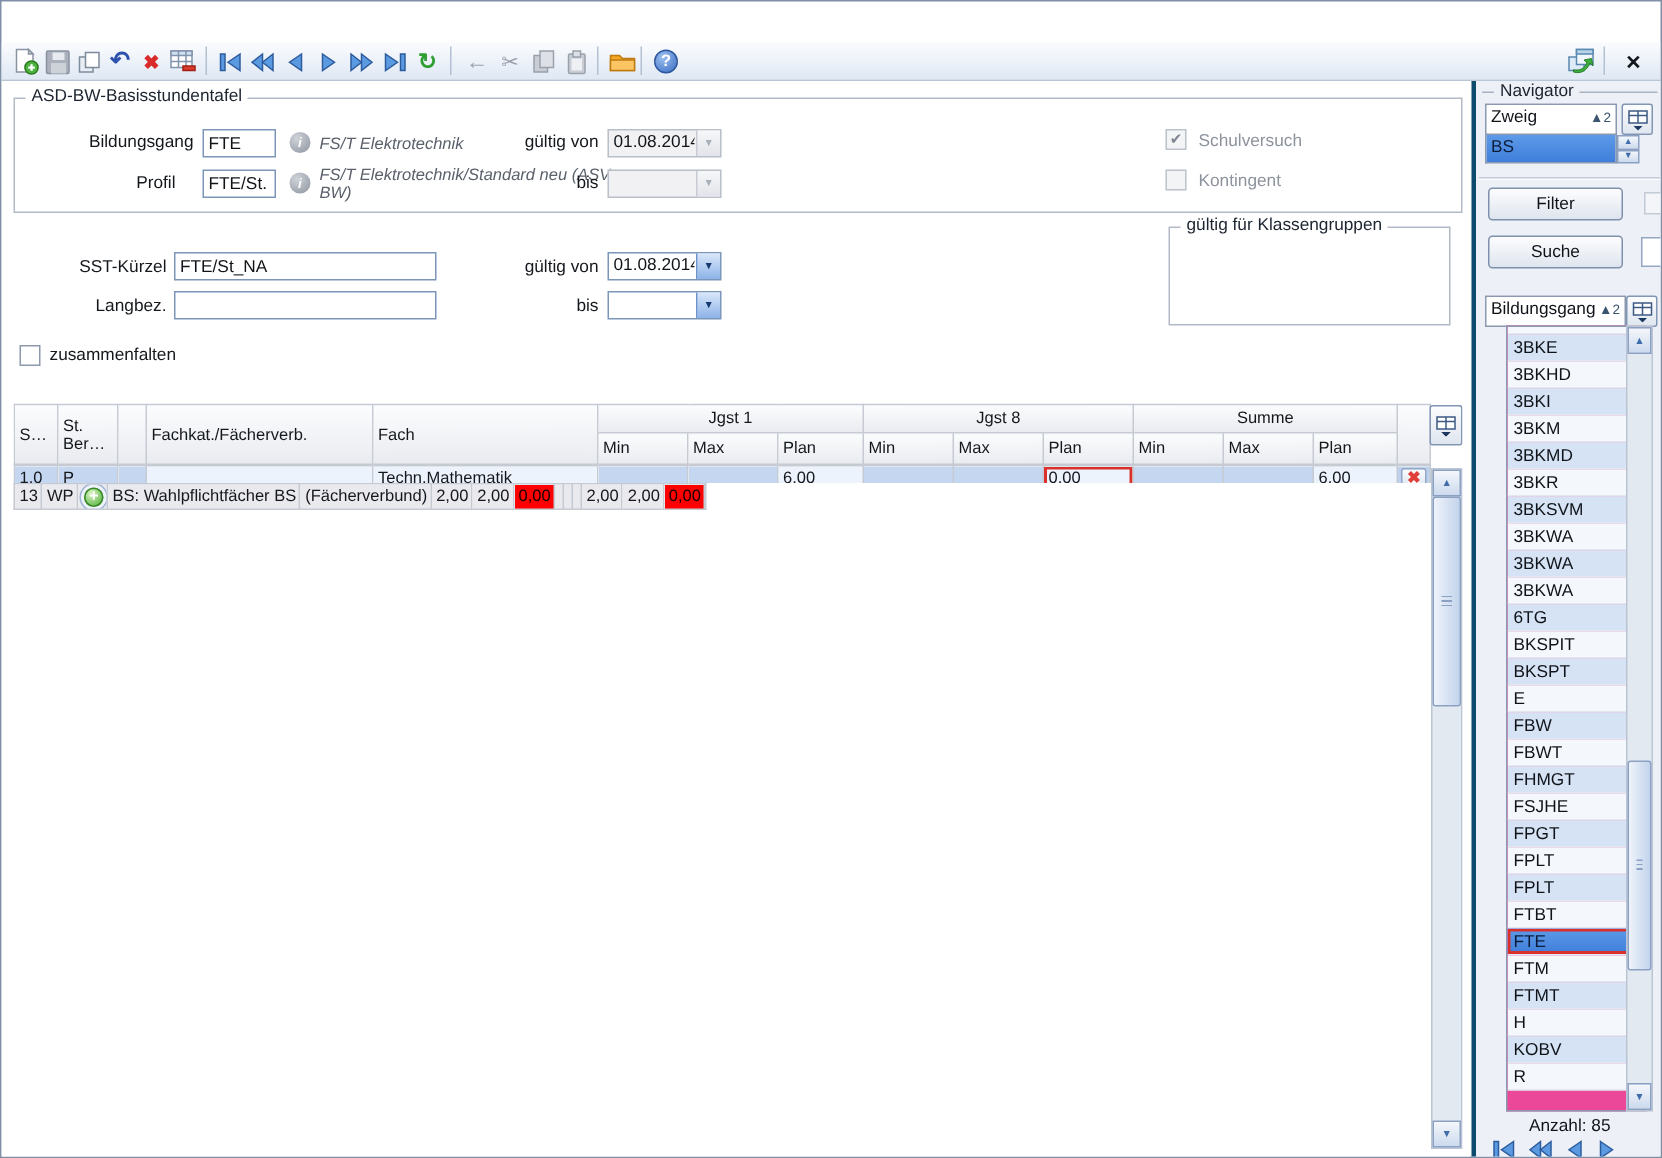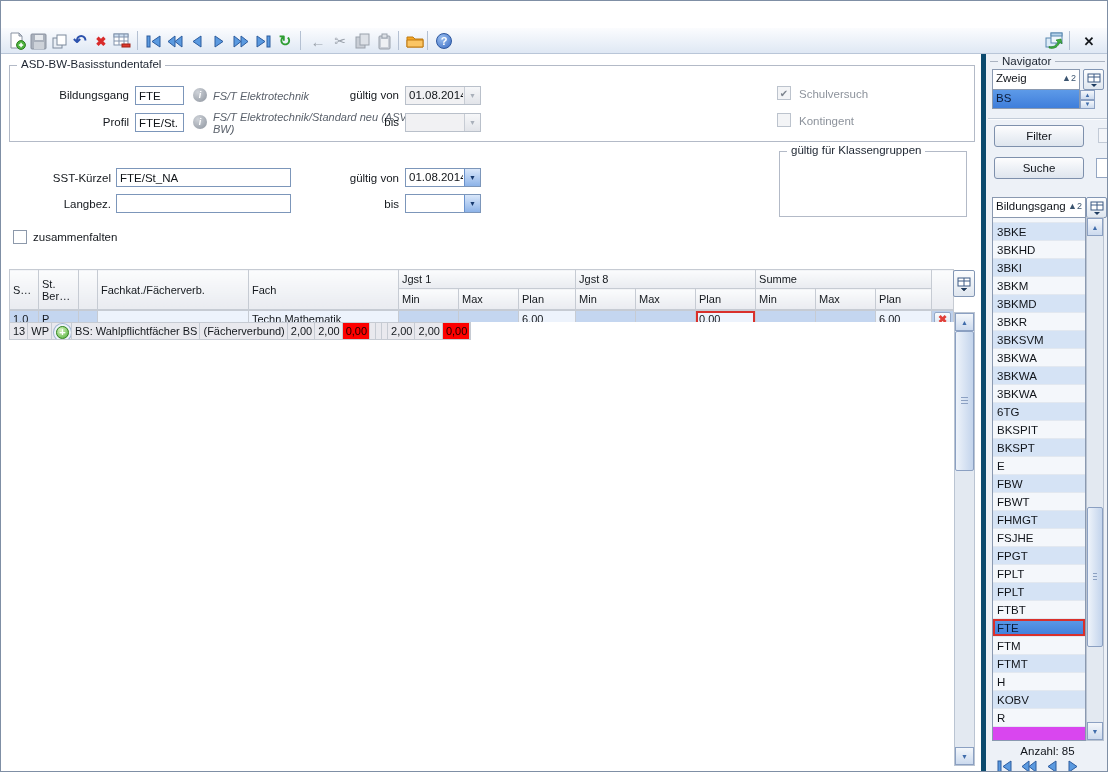--- a/index.html
+++ b/index.html
@@ -48,21 +48,21 @@
   .cb.off { border-color:#bcc3cd; background:#f3f4f6; }
   .kg-list { position:absolute; left:2px; right:2px; top:9px; bottom:2px; border:1px solid #b6bdc8; background:#fff; font-size:11.5px; padding:1px 3px; }
 
   
   .grid-wrap { position:absolute; left:8px; top:215px; width:966px; height:497px; overflow:hidden; }
   table.grid { border-collapse:collapse; table-layout:fixed; width:944px; font-size:11px; color:#14181d; }
   .grid th, .grid td { border:1px solid #c6cbd3; overflow:hidden; white-space:nowrap; text-overflow:ellipsis; }
   .grid thead th { background:linear-gradient(#fbfcfd,#e9ebf0); font-weight:normal; text-align:left; padding:1px 3px; }
   .grid tr.h1 th { height:19px; }
   .grid tr.h2 th { height:21px; }
-  .grid th.grp { }
+  .grid th.grp { text-align:center; }
   .grid td { height:17px; line-height:16px; padding:0 2px 0 3px; }
   tr.main td { background:#e9e9ee; }
   tr.sub  td { background:#c4d6f0; }
   tr.sub  td.lite { background:#edf3fc; }
   td.c-del { background:#bdd0ec !important; padding:0; text-align:center; }
   .flag-outline { box-shadow: inset 0 0 0 2px #d9302c; }
   .flag-error { background:#fe0000 !important; color:#1a0000; }
   .plus-ico { display:inline-block; width:13px; height:13px; margin-left:1px; border-radius:50%;
               background:radial-gradient(circle at 35% 28%, #d9f5c2, #4fae38); border:1px solid #35871f;
               color:#fff; font-size:11px; font-weight:bold; line-height:11px; text-align:center; vertical-align:middle;
@@ -73,36 +73,36 @@
   .col-btn { position:absolute; right:0; top:1px; width:22px; height:27px; background:linear-gradient(#fcfdfe,#dfe6ef);
              border:1px solid #8296b4; border-radius:2px; display:flex; align-items:center; justify-content:center; }
   .vscroll { position:absolute; right:0; top:43px; width:21px; height:454px; background:#e3e9f1; border:1px solid #bac4d2; }
   .sbtn { position:absolute; left:0; width:19px; height:18px; background:linear-gradient(#f4f7fb,#ccdaee);
           border:1px solid #8ba0c2; display:flex; align-items:center; justify-content:center; font-size:7px; color:#3f6cab; }
   .sthumb { position:absolute; left:0; width:19px; background:linear-gradient(90deg,#eef3fa,#c3d4ec); border:1px solid #8ba0c2; border-radius:2px; }
   .sthumb::after { content:""; position:absolute; left:5px; right:5px; top:50%; margin-top:-4px; height:7px;
                    background:repeating-linear-gradient(#8ba0c2 0 1px, transparent 1px 3px); }
 
   
-  .sidebar { position:absolute; left:980px; top:53px; width:128px; height:719px; background:#edf1f7; border-left:5px solid #0c4a6e; }
+  .sidebar { position:absolute; left:980px; top:53px; width:128px; height:719px; background:#edf1f7; border-left:3px solid #0c4a6e; }
   .legend { position:absolute; left:4px; right:4px; top:1px; display:flex; align-items:center; font-size:11.5px; color:#1c2430; }
   .legend::before { content:""; width:8px; height:1px; background:#aab3c1; margin-right:4px; }
   .legend::after { content:""; flex:1; height:1px; background:#aab3c1; margin-left:4px; }
   .nv-head { position:absolute; background:#fff; border:1px solid #8a99b0; font-size:11.5px; padding:2px 3px; color:#10141a; }
   .nv-sort { position:absolute; right:3px; top:3px; font-size:9px; color:#3b546f; }
   .gridbtn { position:absolute; width:21px; height:21px; background:linear-gradient(#fcfdfe,#dfe6ef); border:1px solid #8296b4; border-radius:2px;
              display:flex; align-items:center; justify-content:center; }
   .sel-row { position:absolute; background:linear-gradient(#5d9ae8,#3f7edb); color:#0c1d3a; font-size:11.5px; padding:2px 3px; border:1px solid #8a99b0; border-top:none; }
   .spin { position:absolute; width:15px; display:flex; flex-direction:column; }
   .spin span { flex:1; background:linear-gradient(#f4f7fb,#ccdaee); border:1px solid #8ba0c2; font-size:6px; color:#3f6cab;
                display:flex; align-items:center; justify-content:center; }
   .sdiv { position:absolute; left:2px; right:2px; height:1px; background:#c3ccd8; box-shadow:0 1px 0 #fbfcfe; }
   .btn { position:absolute; height:22px; background:linear-gradient(#fdfdfe,#dee5ee); border:1px solid #7e90ac; border-radius:3px;
          font-size:11.5px; color:#10141a; display:flex; align-items:center; justify-content:center; }
-  .navlist { position:absolute; left:6px; top:216px; width:94px; height:524px; background:#d946ef; border:1px solid #8a99b0; overflow:hidden; }
+  .navlist { position:absolute; left:20px; top:216px; width:94px; height:524px; background:#ec4899; border:1px solid #8a99b0; overflow:hidden; }
   .list-inner { position:absolute; left:0; right:0; top:-13px; }
   .nav-item { height:18px; line-height:18px; font-size:11.5px; color:#10141a; padding-left:4px; background:#f4f7fb; border-bottom:1px solid #e2e8f0; }
   .nav-item.alt { background:#d5e3f5; }
   .nav-item.sel { background:linear-gradient(#5d9ae8,#3f7edb); color:#0b1c38; box-shadow: inset 0 0 0 2px #d9302c; }
   .lscroll { position:absolute; left:100px; top:216px; width:18px; height:524px; background:#e3e9f1; border:1px solid #bac4d2; }
   .lscroll .sbtn { width:16px; }
   .lscroll .sthumb { width:16px; }
   .anzahl { position:absolute; left:0; width:100%; text-align:center; font-size:11.5px; color:#10141a; }
   .bnav { position:absolute; left:10px; width:110px; display:flex; gap:7px; }
   .bnav svg { display:block; }
@@ -254,21 +254,21 @@
     <div class="lbl r" style="left:298px; top:35px; width:100px">gültig von</div>
     <div class="combo off" style="left:404px; top:32px; width:76px">
       <span class="cval">01.08.2014</span>
       <span class="cbtn">▼</span>
     </div>
     <div class="cb off" style="left:776px; top:32px">
         <span>✔</span>
       </div>
     <div class="lbl" style="left:798px; top:34px; color:#8d939c">Schulversuch</div>
 
-    <div class="lbl r" style="left:10px; top:62px; width:118px">Profil</div>
+    <div class="lbl r" style="left:10px; top:62px; width:106px">Profil</div>
     <input class="tbox" style="left: 134px; top: 59px; width: 49px;" value="FTE/St.">
     <div class="infoball" style="left:192px; top:61px">
         <span>i</span>
       </div>
     <div class="desc" style="left:212px; top:57px; width:200px">FS/T Elektrotechnik/Standard neu (ASV-BW)</div>
     <div class="lbl r" style="left:298px; top:62px; width:100px">bis</div>
     <div class="combo off" style="left:404px; top:59px; width:76px">
       <span class="cval"></span>
       <span class="cbtn">▼</span>
     </div>

